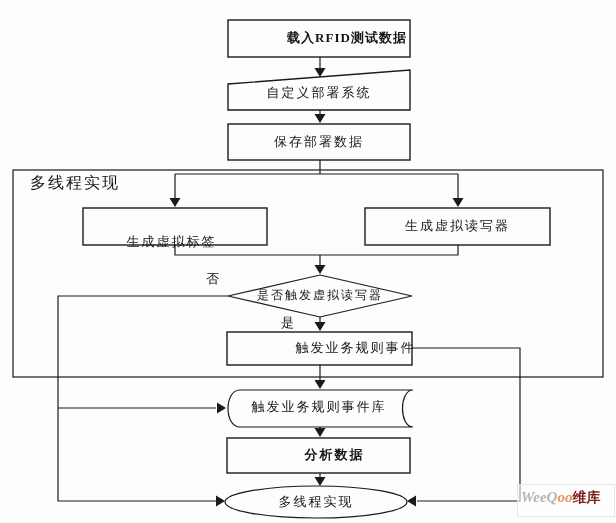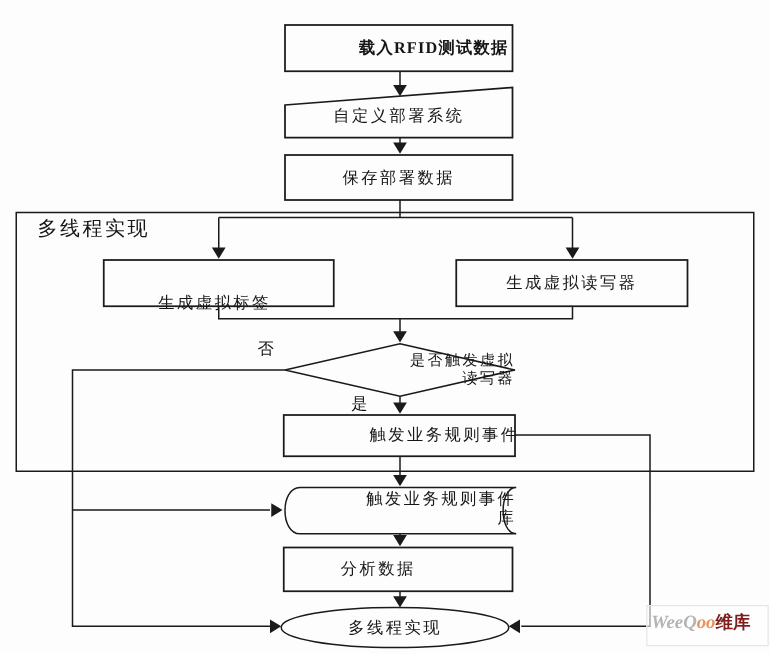--- a/index.html
+++ b/index.html
@@ -7,21 +7,21 @@
     position:relative;width:616px;height:523px;background:#fdfdfd;
     font-family:"Liberation Serif","DejaVu Serif",serif;color:#111;
     overflow:hidden;
   }
   .stage svg{position:absolute;left:0;top:0;}
   .lbl{
     position:absolute;display:flex;align-items:center;justify-content:center;
     text-align:center;font-size:13px;letter-spacing:2px;line-height:1.15;
     color:#161616;white-space:nowrap;
   }
-  .lbl.two{flex-direction:column;align-items:flex-end;}
+  .lbl.two{flex-direction:row;}
   .lbl.bold{font-weight:700;letter-spacing:1px;margin-left:28px;}
   .lbl.small{font-size:12px;}
   .region-label{
     position:absolute;left:30px;top:173px;font-size:16px;letter-spacing:2px;color:#161616;
   }
   .branch{position:absolute;font-size:13px;color:#161616;}
   .watermark-box{
     position:absolute;left:517px;top:484px;width:96px;height:31px;
     border:1px solid #e6e6e6;background:rgba(255,255,255,.6);
   }
@@ -105,21 +105,21 @@
 
   <div class="branch" style="left:281px;top:314px;">是</div>
 
   <div class="lbl" style="left:227px;top:332px;width:185px;height:33px;padding-left:36px;">触发业务规则事件</div>
 
   <div class="lbl two" style="left:225px;top:387px;width:188px;height:40px;">
     <span>触发业务规则事件</span>
     <span>库</span>
   </div>
 
-  <div class="lbl" style="left:211px;top:438px;width:183px;height:35px;">分析数据</div>
+  <div class="lbl" style="left:243px;top:438px;width:183px;height:35px;font-weight:bold;">分析数据</div>
 
   <div class="lbl" style="left:225px;top:487px;width:182px;height:31px;">多线程实现</div>
 
   <div class="watermark-box"></div>
   <div class="watermark">
     <span class="wm-gray">WeeQ</span><span class="wm-orange">oo</span><span class="wm-brand">维库</span>
   </div>
 
 </div>
 

